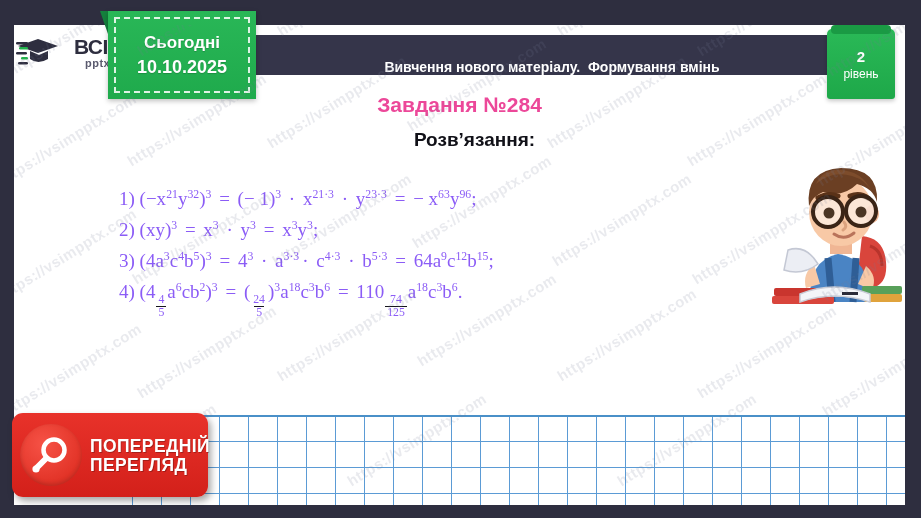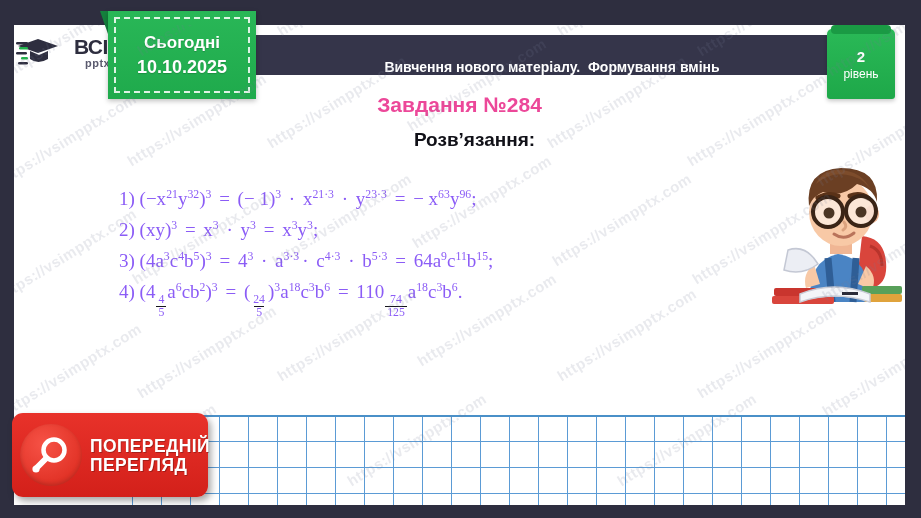--- a/index.html
+++ b/index.html
@@ -303,21 +303,21 @@
       <span>3)</span>
       <span>(4a</span><sup>3</sup><span>c</span><sup>4</sup><span>b</span><sup>5</sup><span>)</span><sup>3</sup>
       <span class="op">=</span>
       <span>4</span><sup>3</sup>
       <span class="op">·</span>
       <span>a</span><sup>3·3</sup><span class="op">·</span>
       <span>c</span><sup>4·3</sup>
       <span class="op">·</span>
       <span>b</span><sup>5·3</sup>
       <span class="op">=</span>
-      <span>64a</span><sup>9</sup><span>c</span><sup>11</sup><span>b</span><sup>15</sup><span>;</span>
+      <span>64a</span><sup>9</sup><span>c</span><sup>12</sup><span>b</span><sup>15</sup><span>;</span>
     </div>
 
     <div class="math-line">
       <span>4)</span>
       <span>(4</span><span class="frac">
           <span class="num">4</span>
           <span class="den">5</span>
         </span><span>a</span><sup>6</sup><span>cb</span><sup>2</sup><span>)</span><sup>3</sup>
       <span class="op">=</span>
       <span>(</span><span class="frac">

